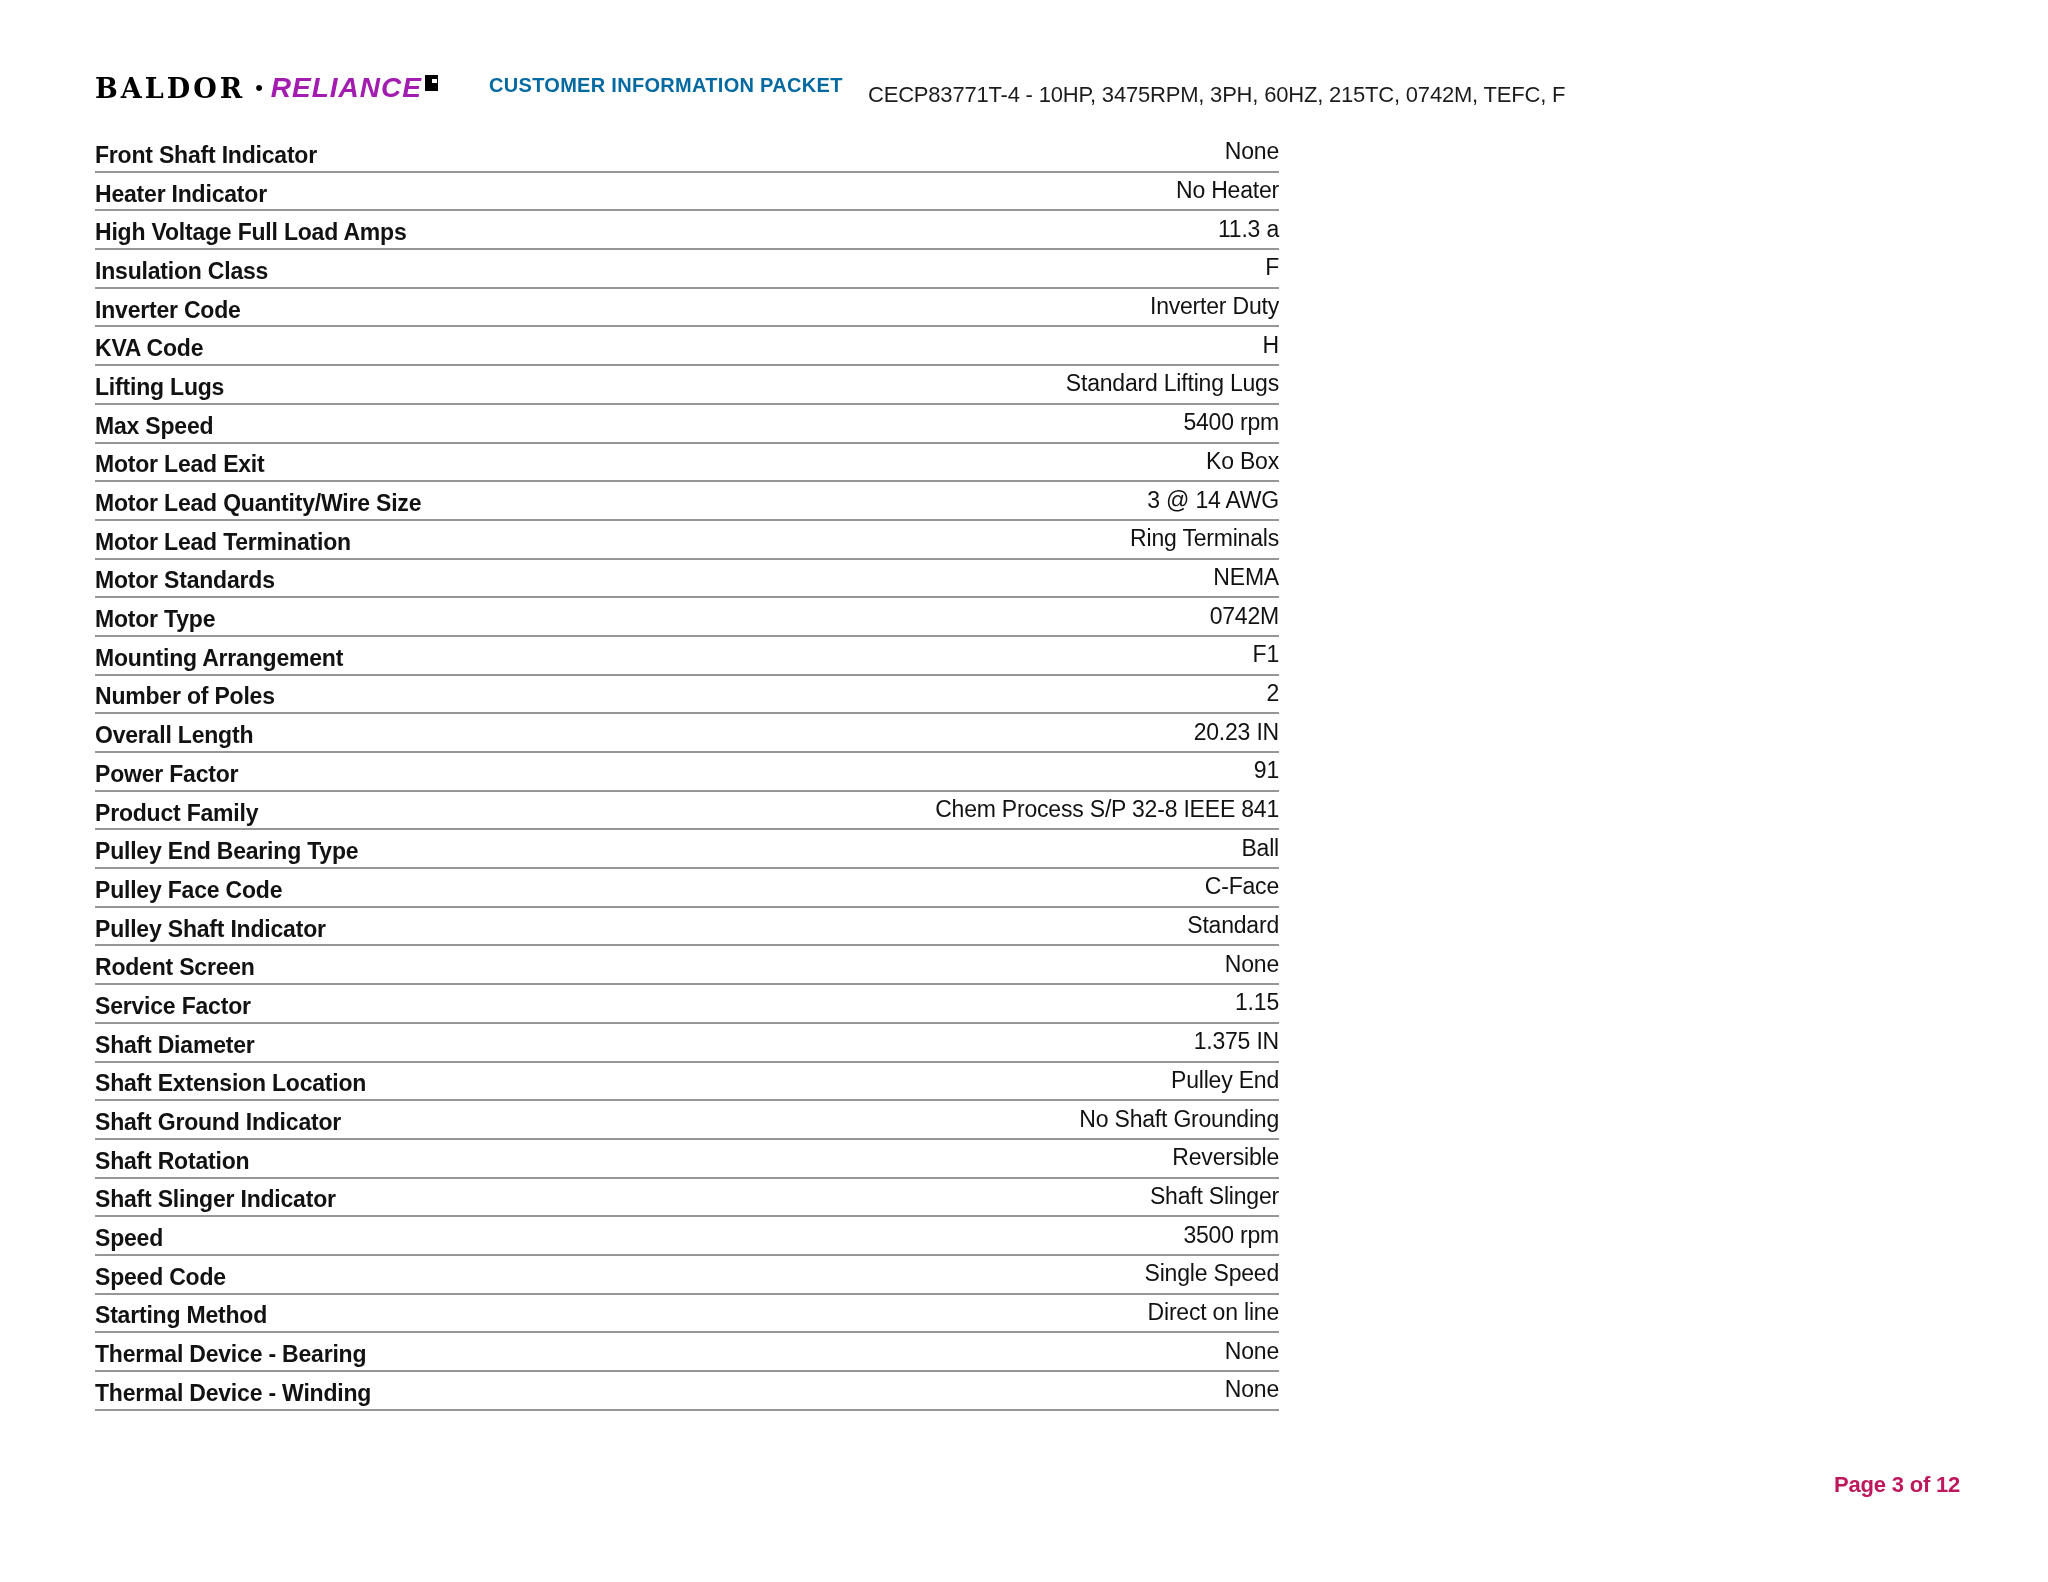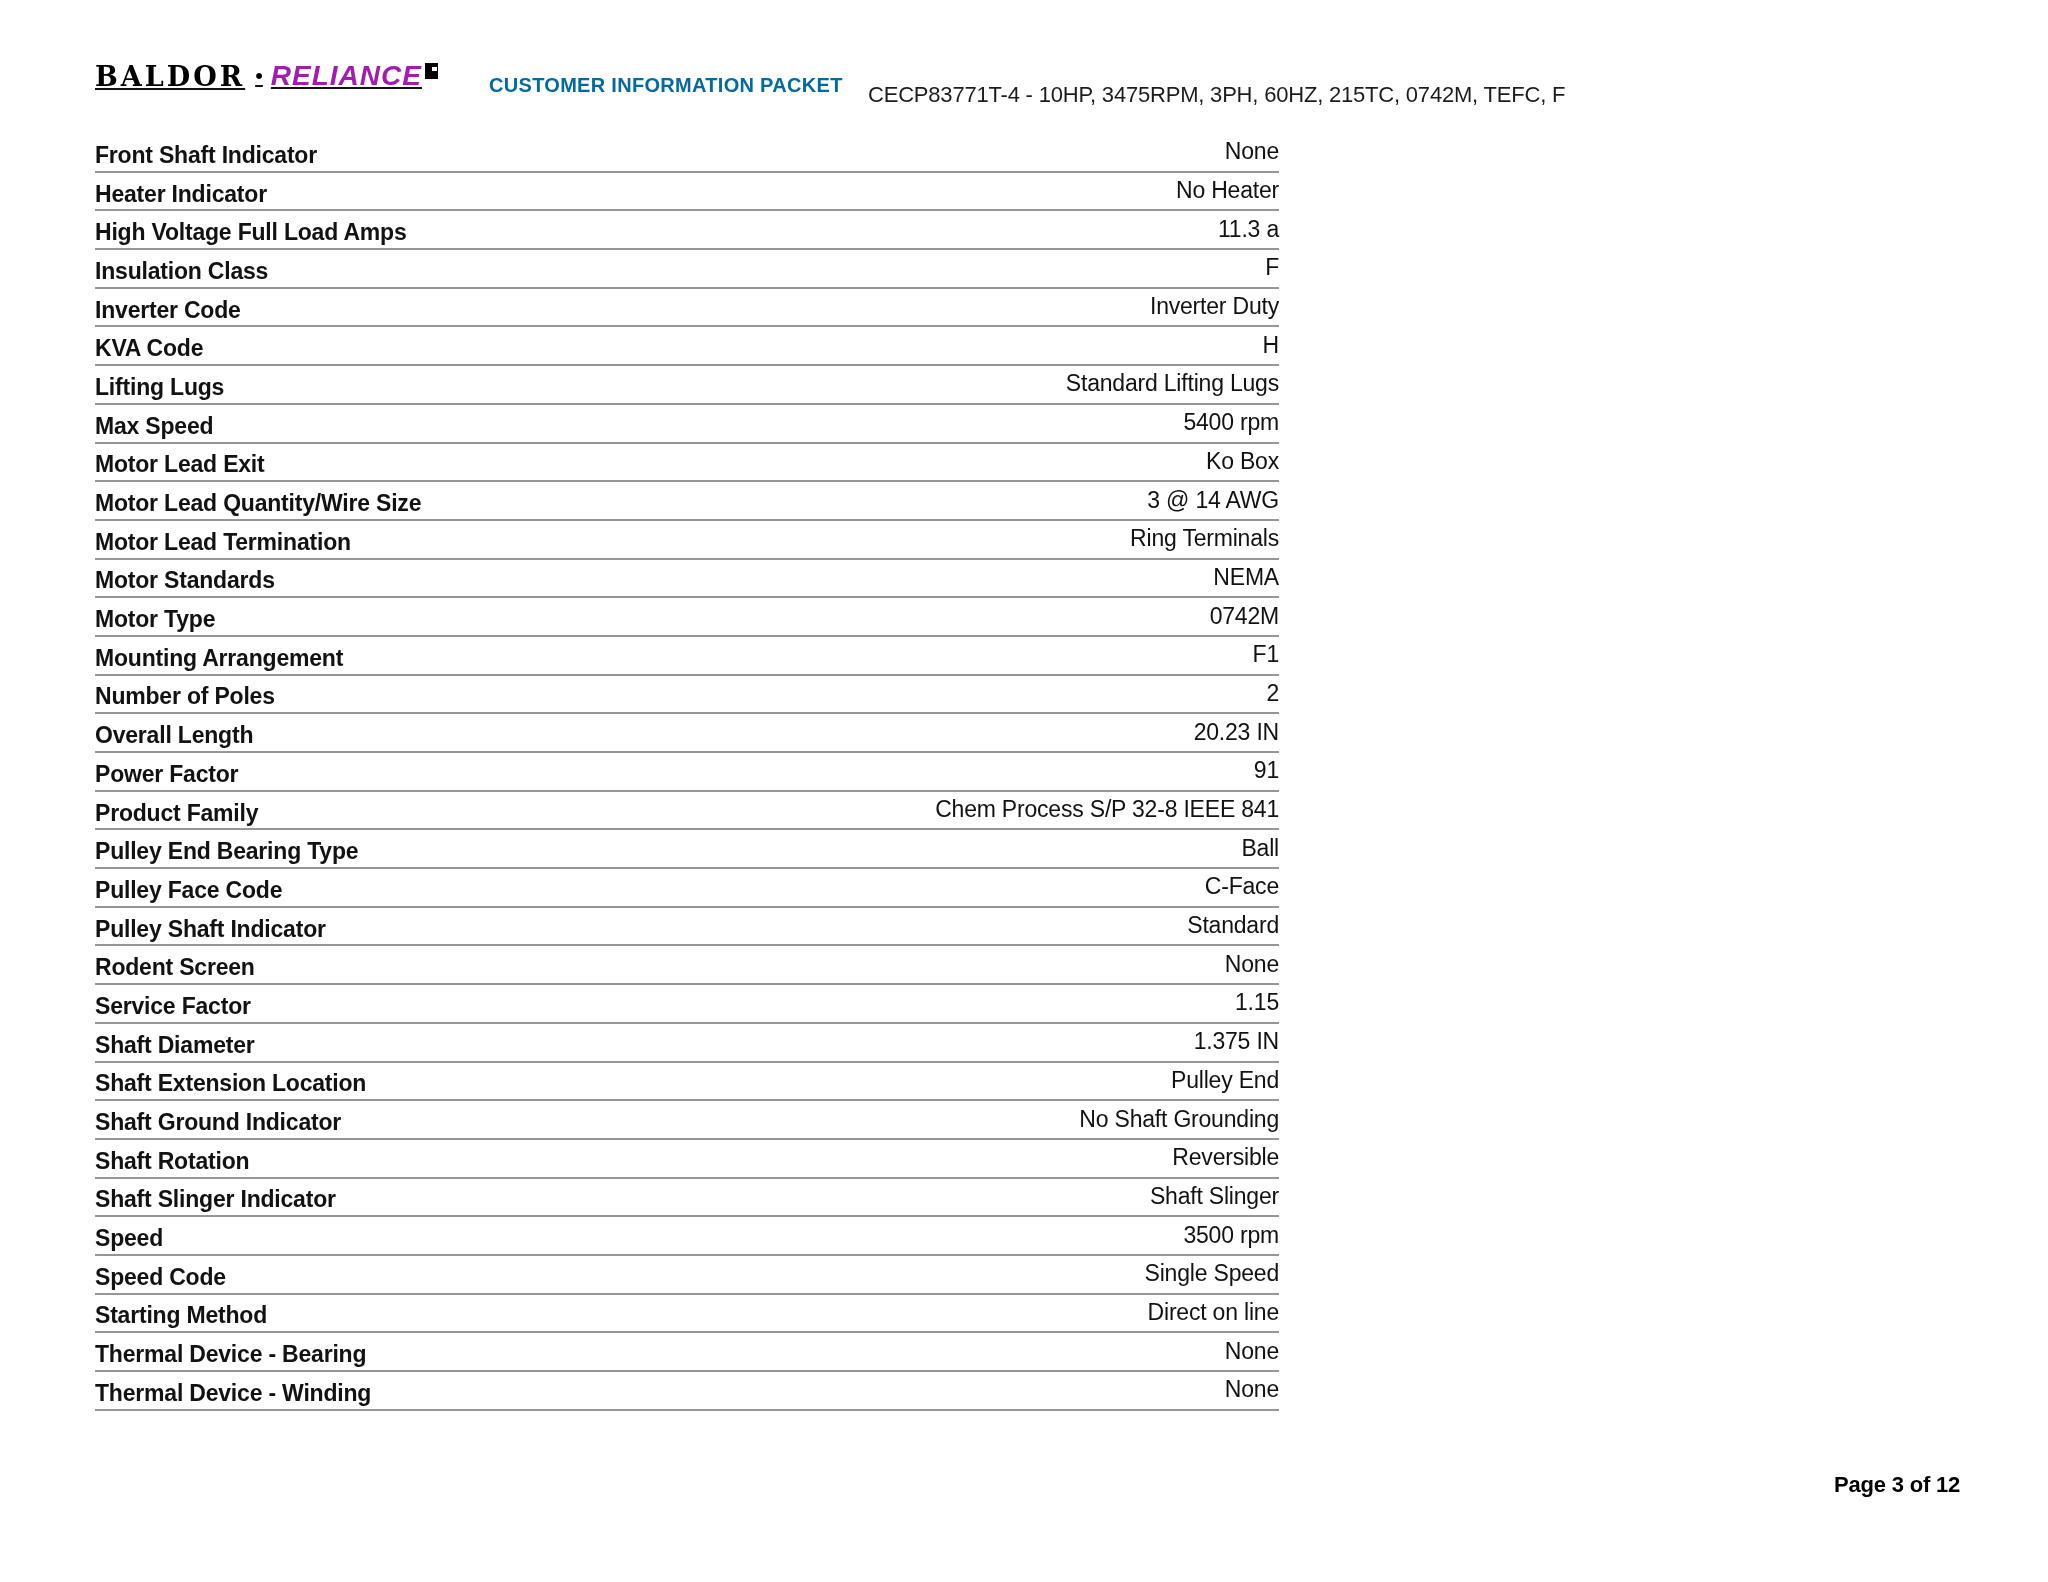--- a/index.html
+++ b/index.html
@@ -8,24 +8,23 @@
     width: 2048px; height: 1582px;
     font-family: "Liberation Sans", sans-serif;
     color: #121212;
     position: relative;
     overflow: hidden;
   }
   .page { position: absolute; inset: 0; background: #ffffff; }
 
   
   .logo {
-    position: absolute; left: 95px; top: 60px;
+    position: absolute; left: 95px; top: 72px;
     display: flex; align-items: center;
     white-space: nowrap;
-    text-decoration: underline;
   }
   .logo-baldor {
     font-family: "DejaVu Serif", serif;
     font-weight: 700; font-size: 27px; letter-spacing: 3px;
     color: #000;
   }
   .logo-dot {
     font-size: 22px; margin: 0 8px 0 10px; color: #000;
     line-height: 1;
   }
@@ -72,21 +71,21 @@
   }
   .spec-value {
     font-weight: 400; font-size: 23px; letter-spacing: -0.2px;
     white-space: nowrap; text-align: right;
   }
 
   
   .page-number {
     position: absolute; right: 88px; top: 1472px;
     font-size: 22px; font-weight: 700; letter-spacing: -0.2px;
-    color: #000000;
+    color: #be185d;
   }
 </style>
 </head>
 <body>
 
 <div class="page">
 
   <div class="logo">
     <span class="logo-baldor">BALDOR</span>
     <span class="logo-dot">•</span>

